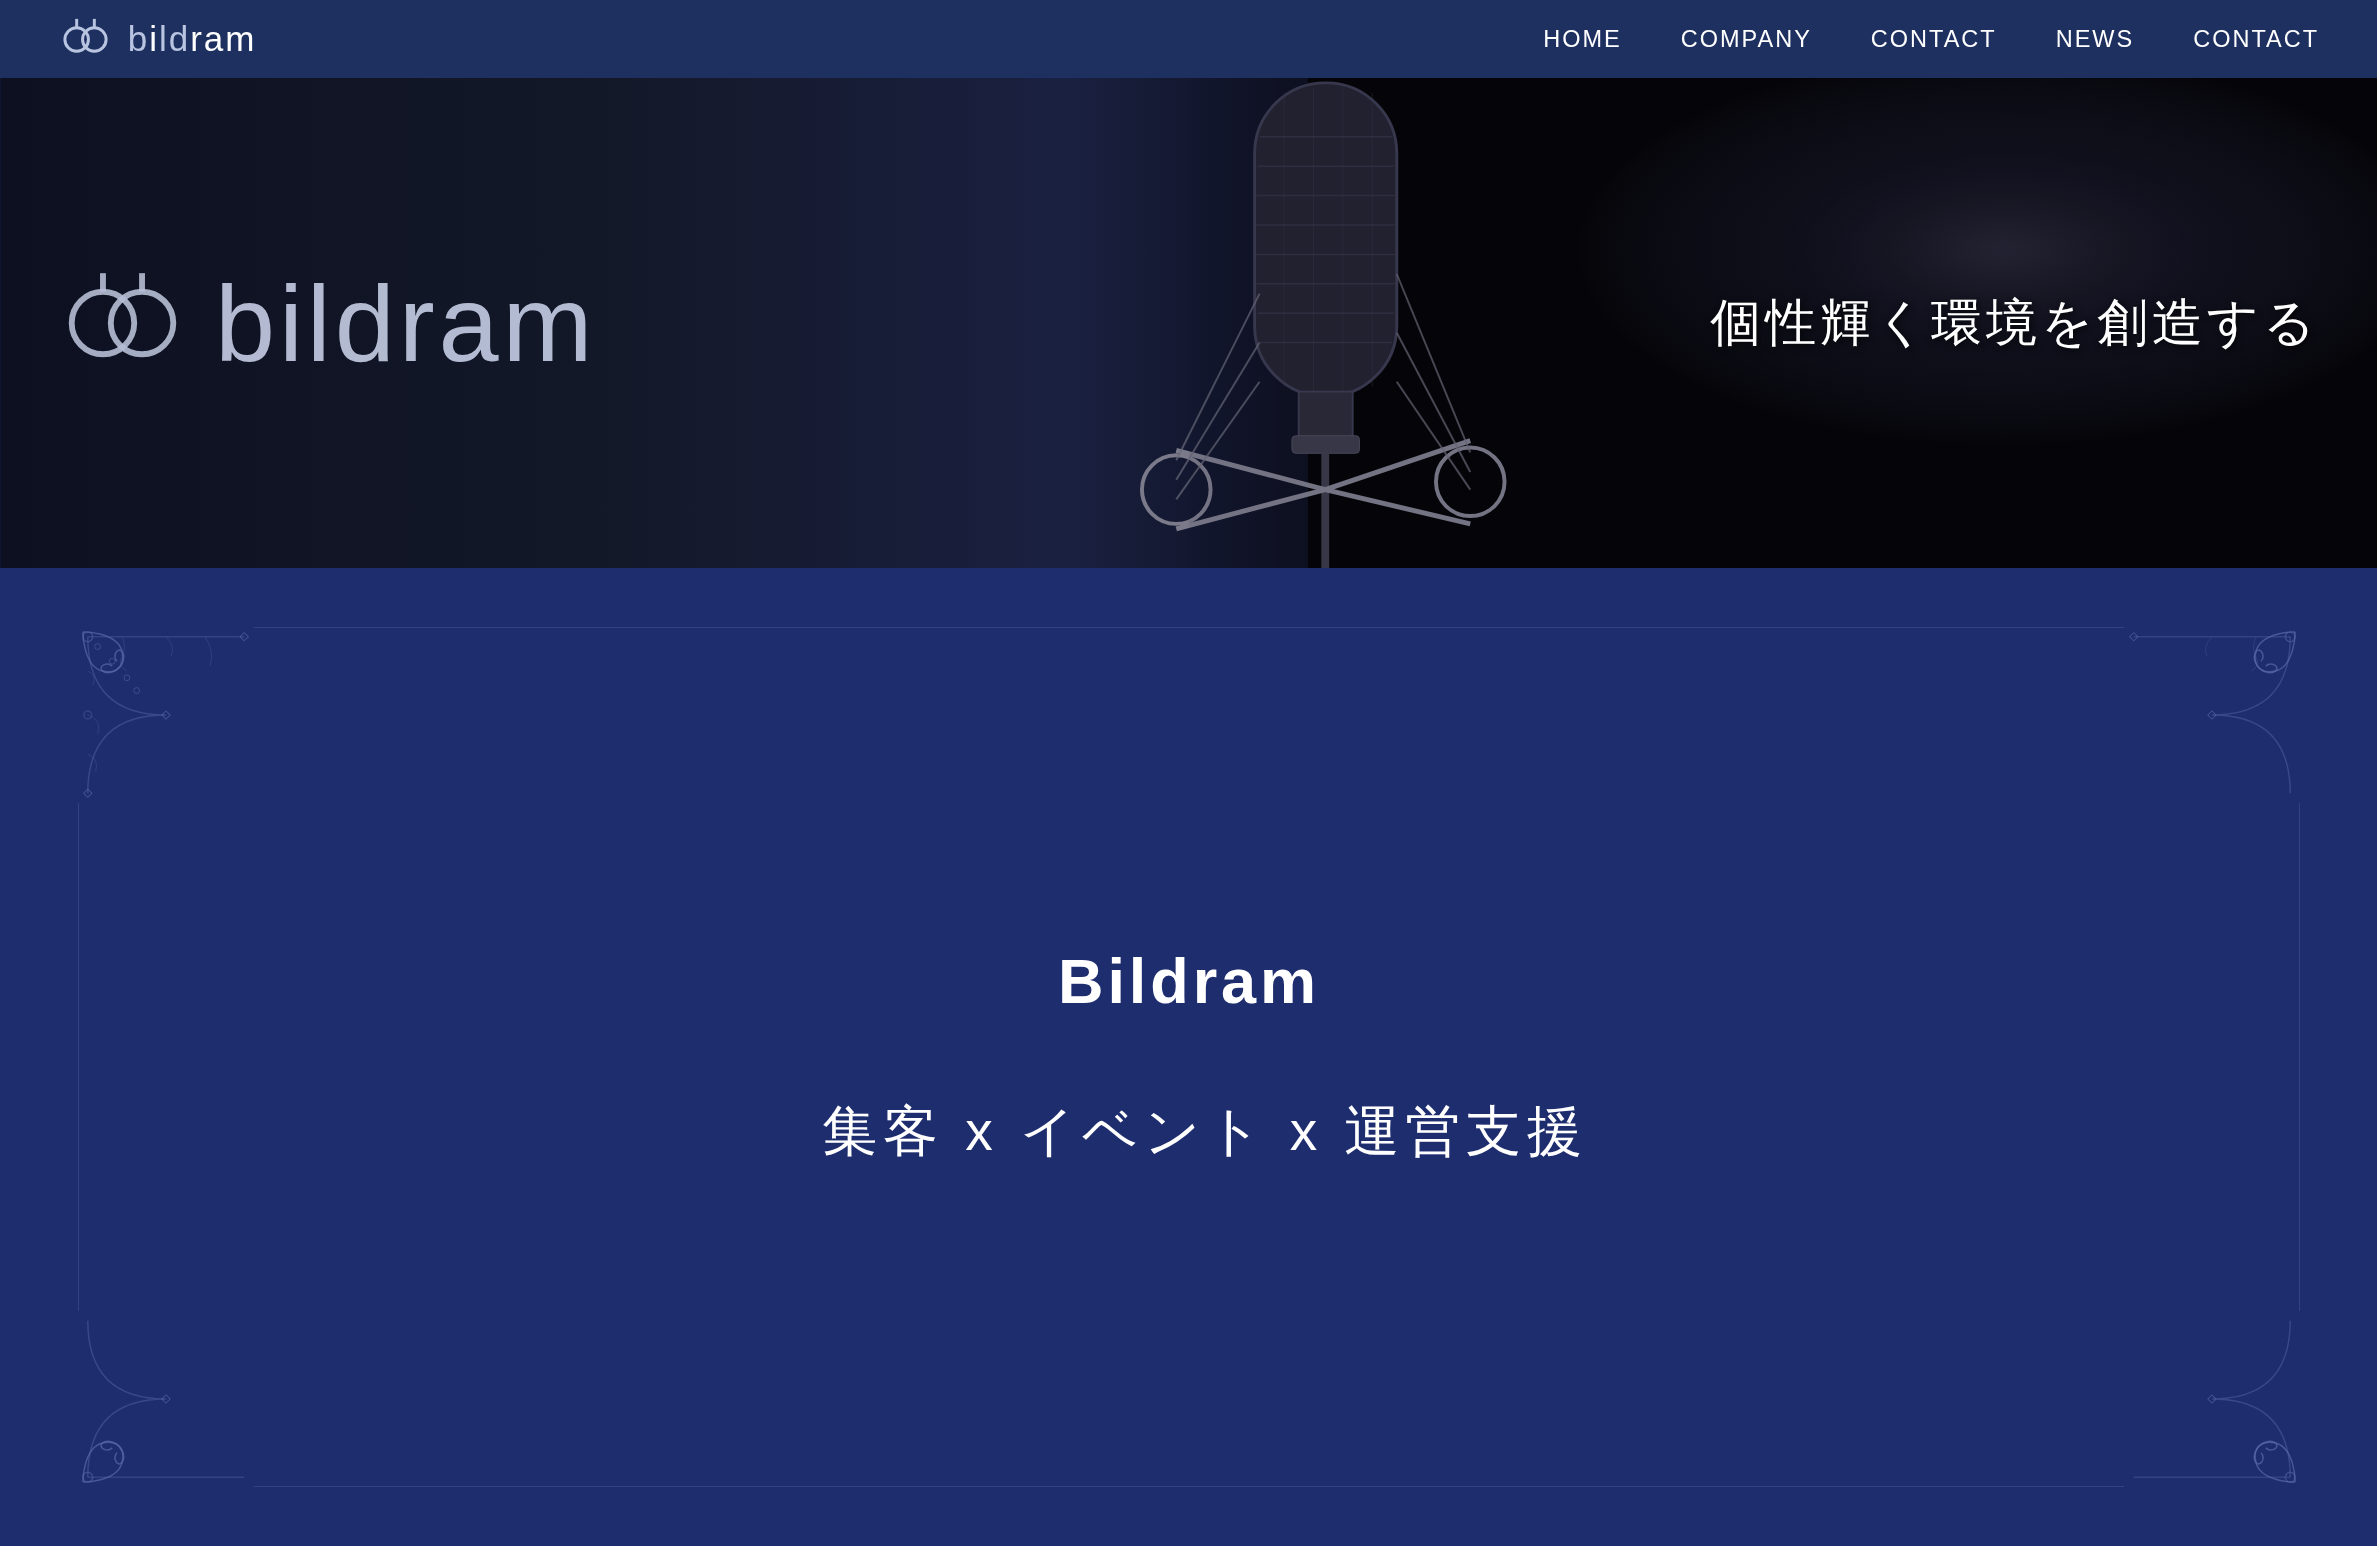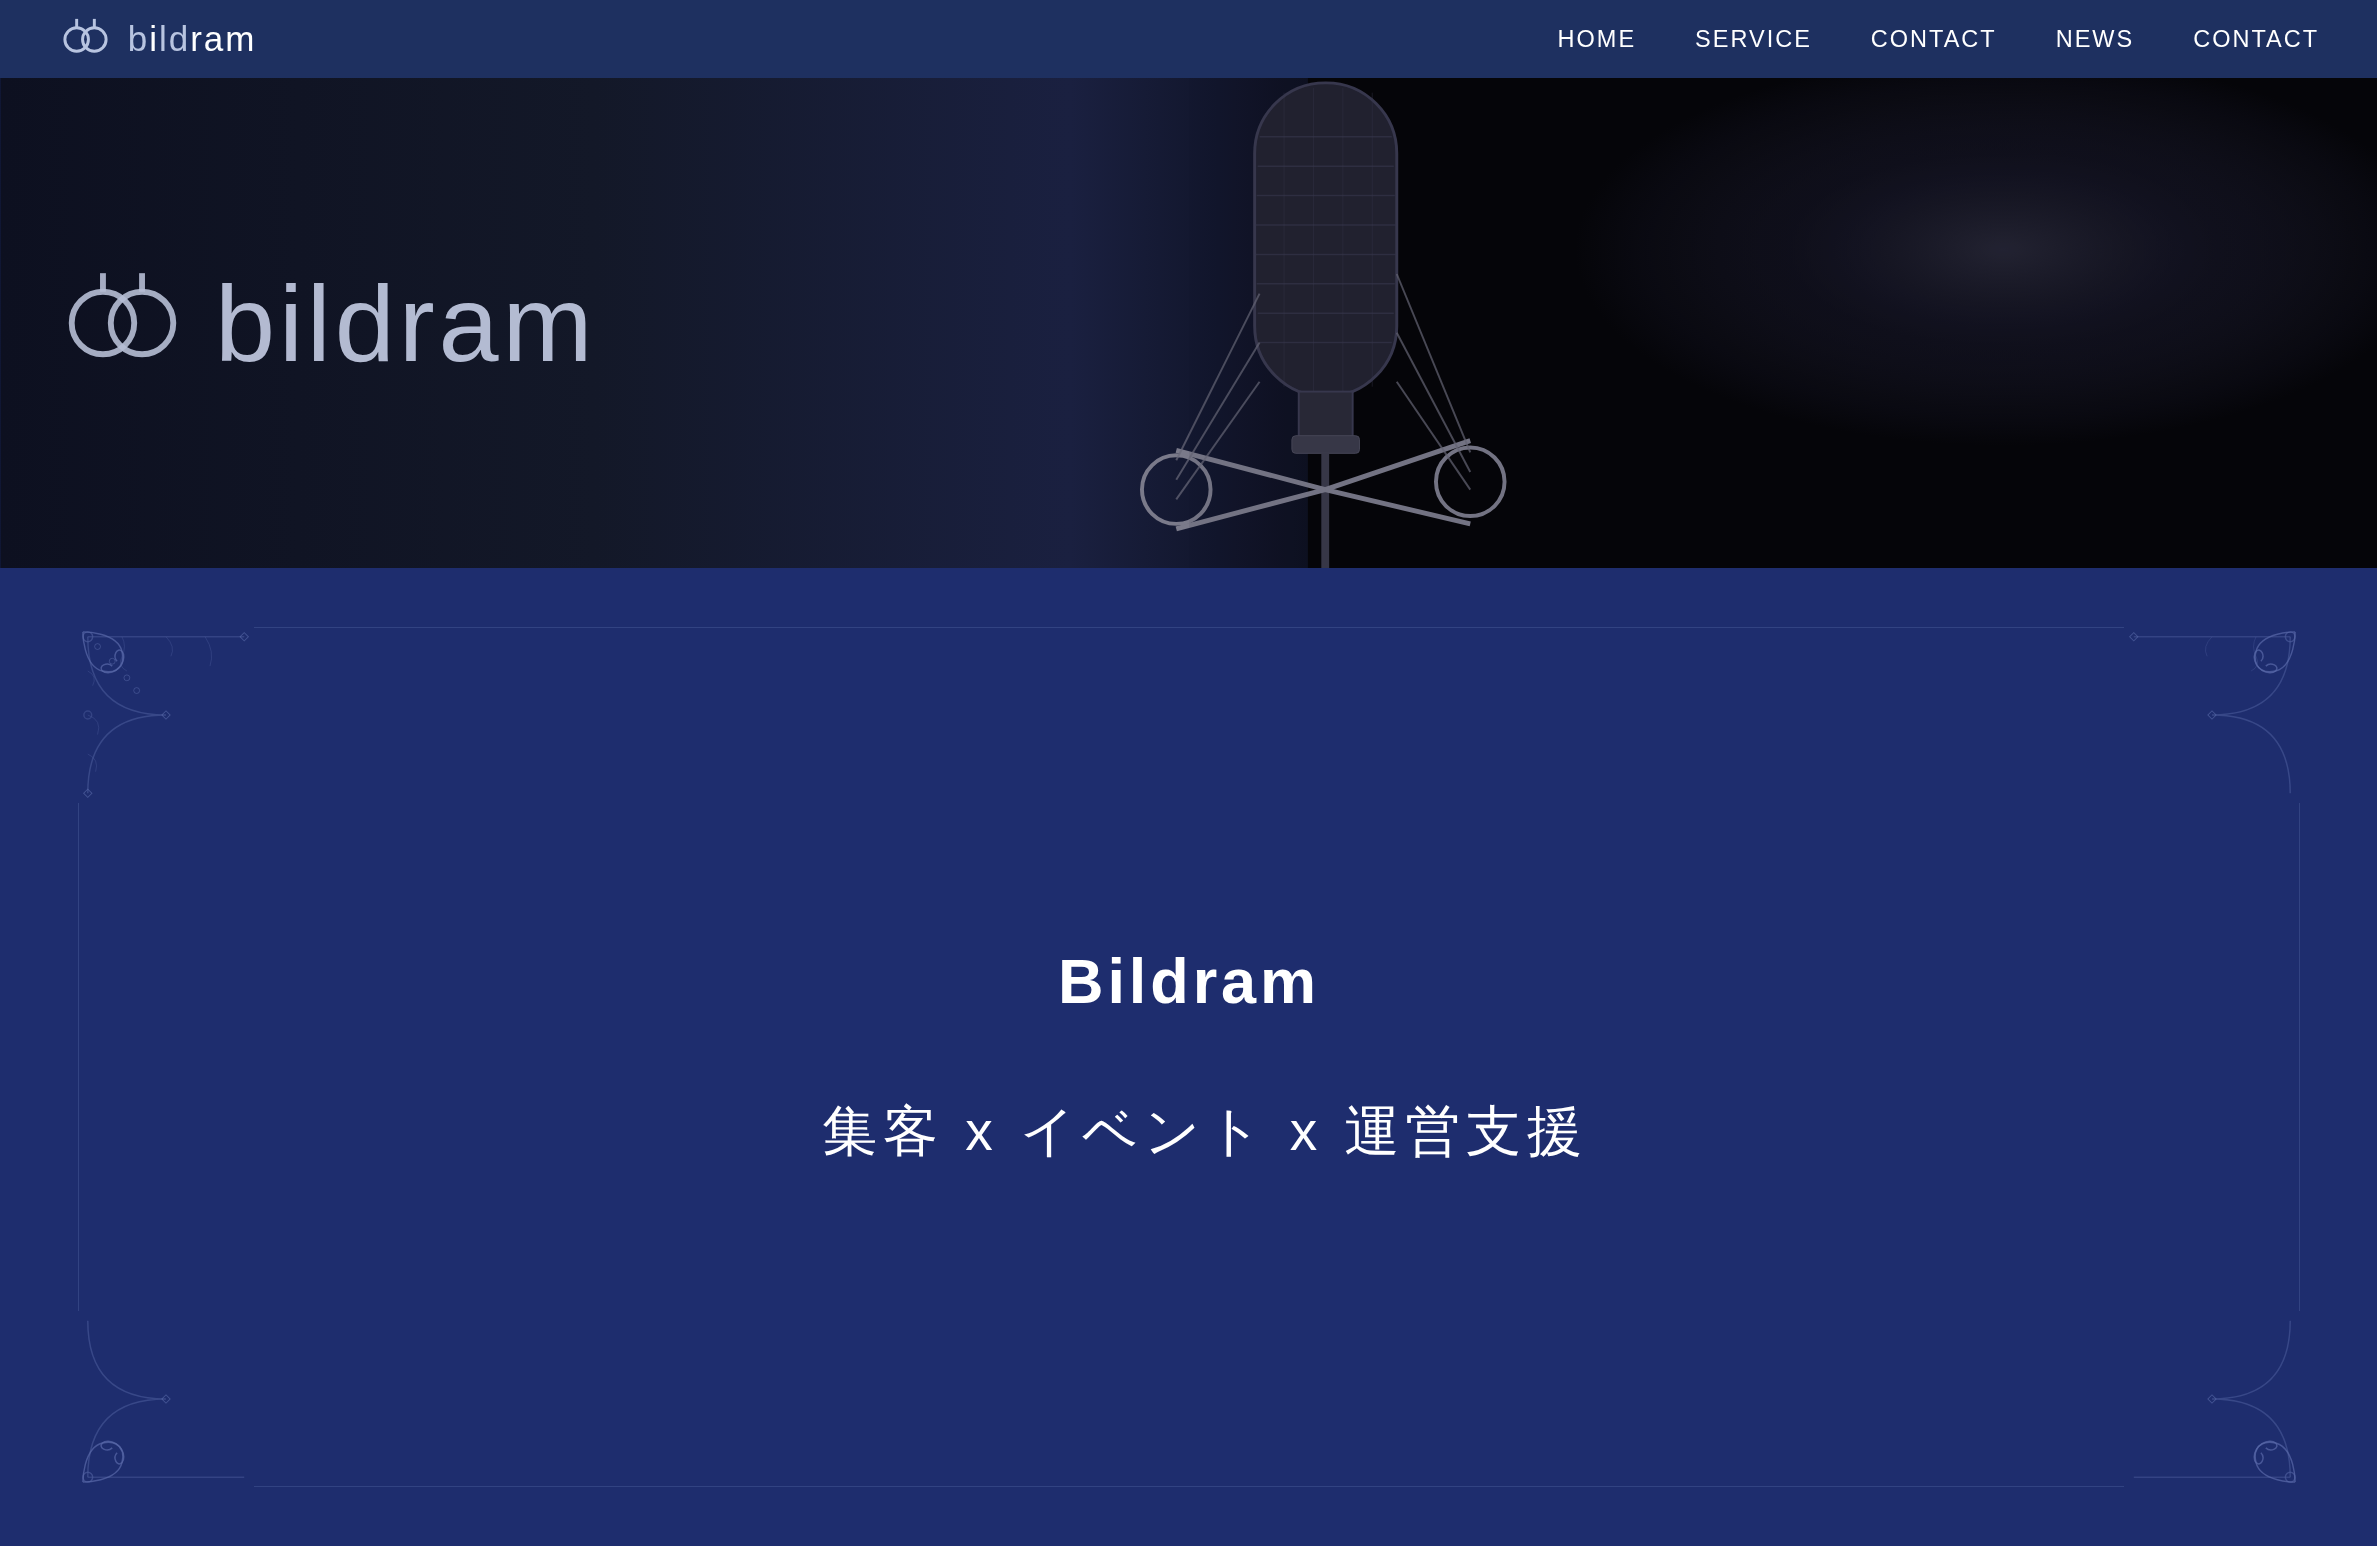--- a/index.html
+++ b/index.html
@@ -248,21 +248,21 @@
       <line x1="18" y1="15" x2="18" y2="6" stroke="#b8c4e0" stroke-width="3"></line>
       <line x1="36" y1="15" x2="36" y2="6" stroke="#b8c4e0" stroke-width="3"></line>
     </svg>
     <span class="logo-text">
       <span class="b">b</span><span class="i">i</span><span class="l">l</span><span class="d-bracket">d</span><span class="r">r</span><span class="a">a</span><span class="n">m</span>
     </span>
   </div>
 
   <nav class="nav">
     <a class="nav-item" href="#">HOME</a>
-    <a class="nav-item" href="#">SERVICE</a>
+    <a class="nav-item" href="#">COMPANY</a>
     <a class="nav-item" href="#">CONTACT</a>
     <a class="nav-item" href="#">NEWS</a>
     <a class="nav-item" href="#">CONTACT</a>
   </nav>
 </header>
 
 <section class="hero">
 
   <div class="hero-dark-bg">
     <svg width="100%" height="100%" xmlns="http://www.w3.org/2000/svg" viewBox="0 0 2426 500">
@@ -334,20 +334,21 @@
   <div class="hero-logo-overlay">
     <svg class="hero-logo-icon" viewBox="0 0 130 130" xmlns="http://www.w3.org/2000/svg">
       <circle cx="45" cy="65" r="32" fill="none" stroke="#c8d0e8" stroke-width="6" opacity="0.9"></circle>
       <circle cx="85" cy="65" r="32" fill="none" stroke="#c8d0e8" stroke-width="6" opacity="0.9"></circle>
       <line x1="45" y1="33" x2="45" y2="14" stroke="#c8d0e8" stroke-width="6" opacity="0.9"></line>
       <line x1="85" y1="33" x2="85" y2="14" stroke="#c8d0e8" stroke-width="6" opacity="0.9"></line>
     </svg>
     <span class="hero-logo-text">bildram</span>
   </div>
 
+  <div class="hero-tagline">個性輝く環境を創造する</div>
 </section>
 
 <section class="bottom-section">
 
   <div class="deco-frame">
 
     <div class="deco-corner top-left">
       <svg viewBox="0 0 180 180" xmlns="http://www.w3.org/2000/svg">
 
         <path d="M 10 10 Q 10 90 90 90 Q 10 90 10 170" fill="none" stroke="#4a5a9a" stroke-width="1.5" opacity="0.6"></path>

